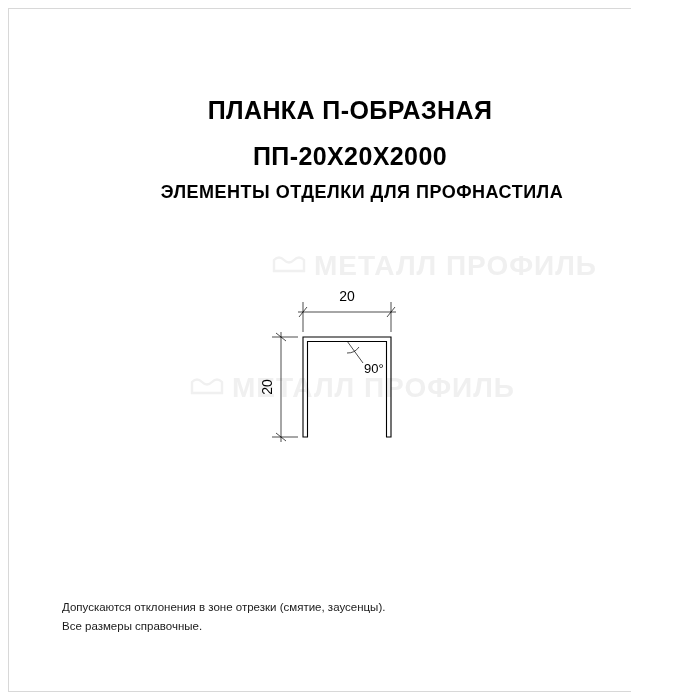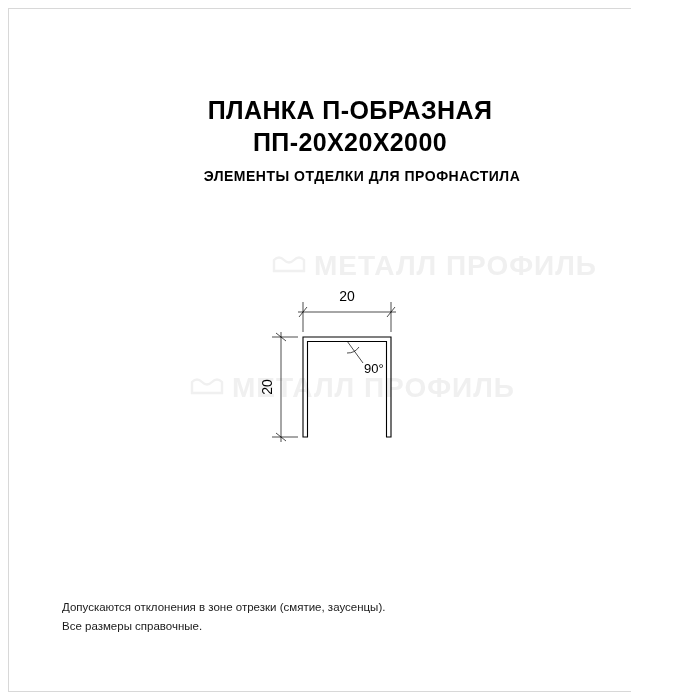--- a/index.html
+++ b/index.html
@@ -39,24 +39,24 @@
     color: #000000;
     letter-spacing: 0.4px;
     line-height: 30px;
   }
   .title-line2 {
     font-size: 25px;
     font-weight: bold;
     color: #000000;
     letter-spacing: 0.4px;
     line-height: 30px;
-    margin-top: 2px;
+    margin-top: 16px;
   }
   .subtitle {
-    font-size: 14px;
+    font-size: 18px;
     font-weight: bold;
     color: #000000;
     letter-spacing: 0.5px;
     margin-top: 11px;
     margin-left: 24px;
   }
   .drawing {
     position: absolute;
     left: 0;
     top: 190px;

